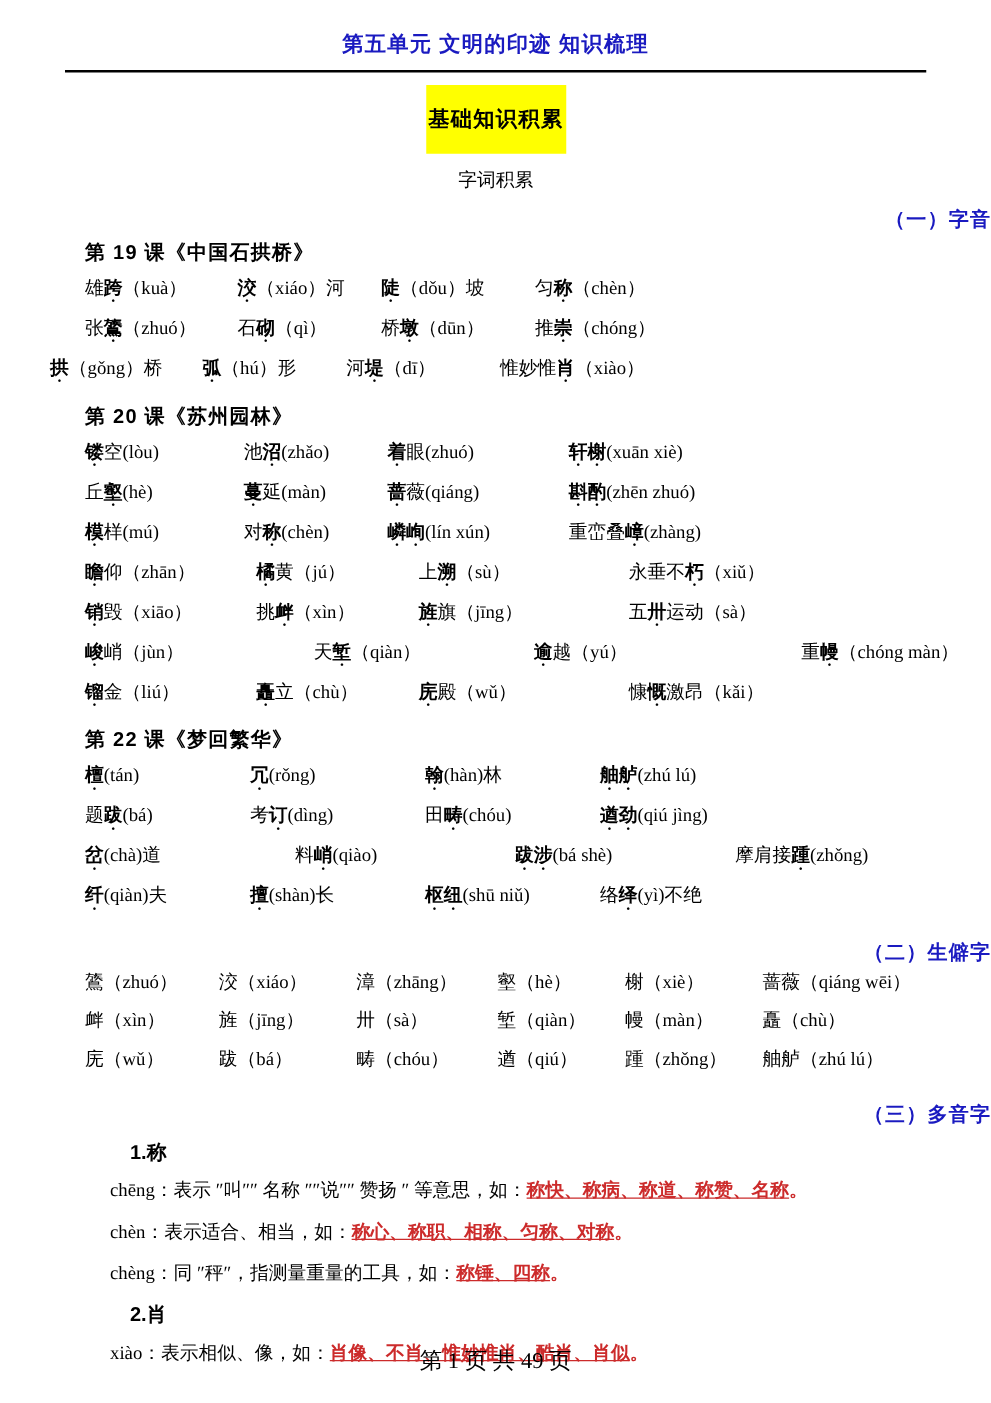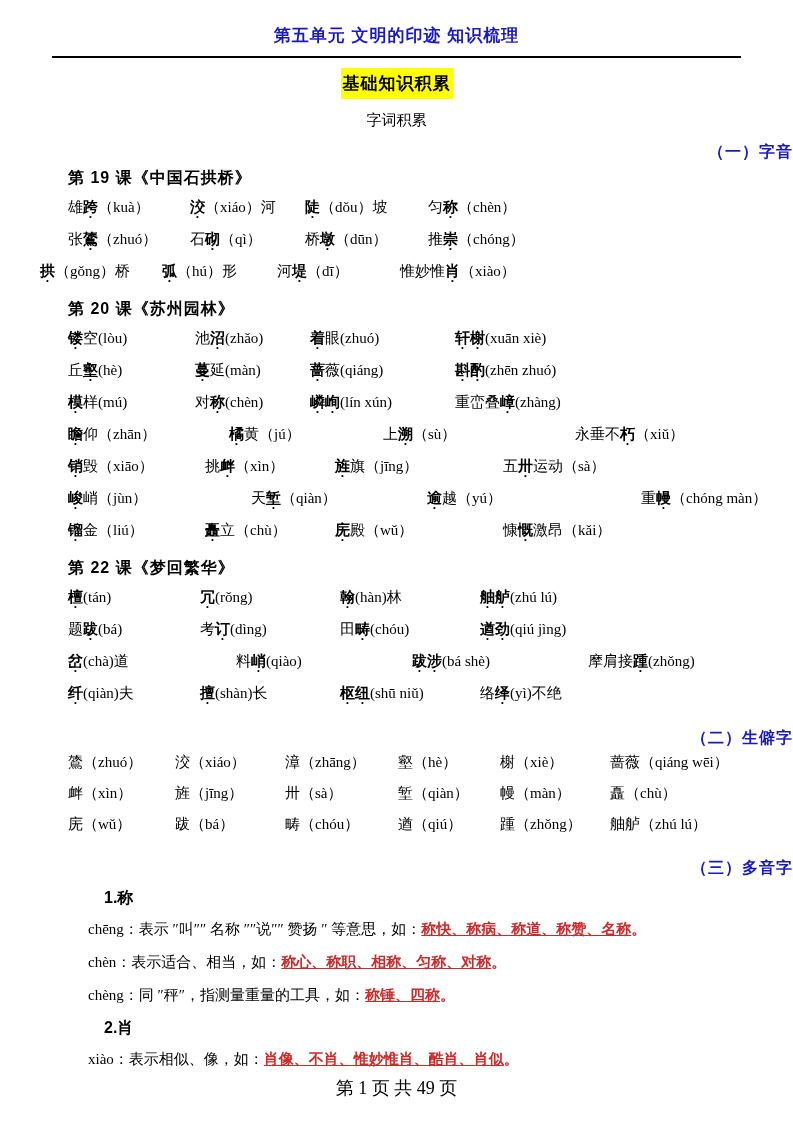--- a/index.html
+++ b/index.html
@@ -31,21 +31,21 @@
     border-top: 2px solid #000;
     margin: 9px 52px 0 52px;
   }
   .hl-wrap { text-align: center; margin-top: 10px; }
   .hl {
     display: inline-block;
     background: var(--yellow);
     font-weight: bold;
     font-size: 17px;
     font-family: "Liberation Sans", sans-serif;
-    padding: 4px 2px;
+    padding: 16px 2px;
     letter-spacing: 1px;
   }
   .subtitle { text-align: center; margin-top: 12px; font-size: 15px; }
 
   .sec-heading {
     color: var(--blue);
     font-weight: bold;
     font-size: 16px;
     font-family: "Liberation Sans", sans-serif;
     margin: 12px 0 4px 60px;
@@ -152,21 +152,21 @@
         <span class="word-cell"><span class="em">蔓</span>延(màn)</span>
         <span class="word-cell"><span class="em">蔷</span>薇(qiáng)</span>
         <span class="word-cell"><span class="em">斟</span><span class="em">酌</span>(zhēn zhuó)</span>
       </div>
       <div class="word-row " style="grid-template-columns: 127px 115px 145px auto;">
         <span class="word-cell"><span class="em">模</span>样(mú)</span>
         <span class="word-cell">对<span class="em">称</span>(chèn)</span>
         <span class="word-cell"><span class="em">嶙</span><span class="em">峋</span>(lín xún)</span>
         <span class="word-cell">重峦叠<span class="em">嶂</span>(zhàng)</span>
       </div>
-      <div class="word-row " style="grid-template-columns: 137px 130px 168px auto; gap: 24px;">
+      <div class="word-row " style="grid-template-columns: 137px 130px 168px auto;">
         <span class="word-cell"><span class="em">瞻</span>仰（zhān）</span>
         <span class="word-cell"><span class="em">橘</span>黄（jú）</span>
         <span class="word-cell">上<span class="em">溯</span>（sù）</span>
         <span class="word-cell">永垂不<span class="em">朽</span>（xiǔ）</span>
       </div>
       <div class="word-row " style="grid-template-columns: 137px 130px 168px auto;">
         <span class="word-cell"><span class="em">销</span>毁（xiāo）</span>
         <span class="word-cell">挑<span class="em">衅</span>（xìn）</span>
         <span class="word-cell"><span class="em">旌</span>旗（jīng）</span>
         <span class="word-cell">五<span class="em">卅</span>运动（sà）</span>

